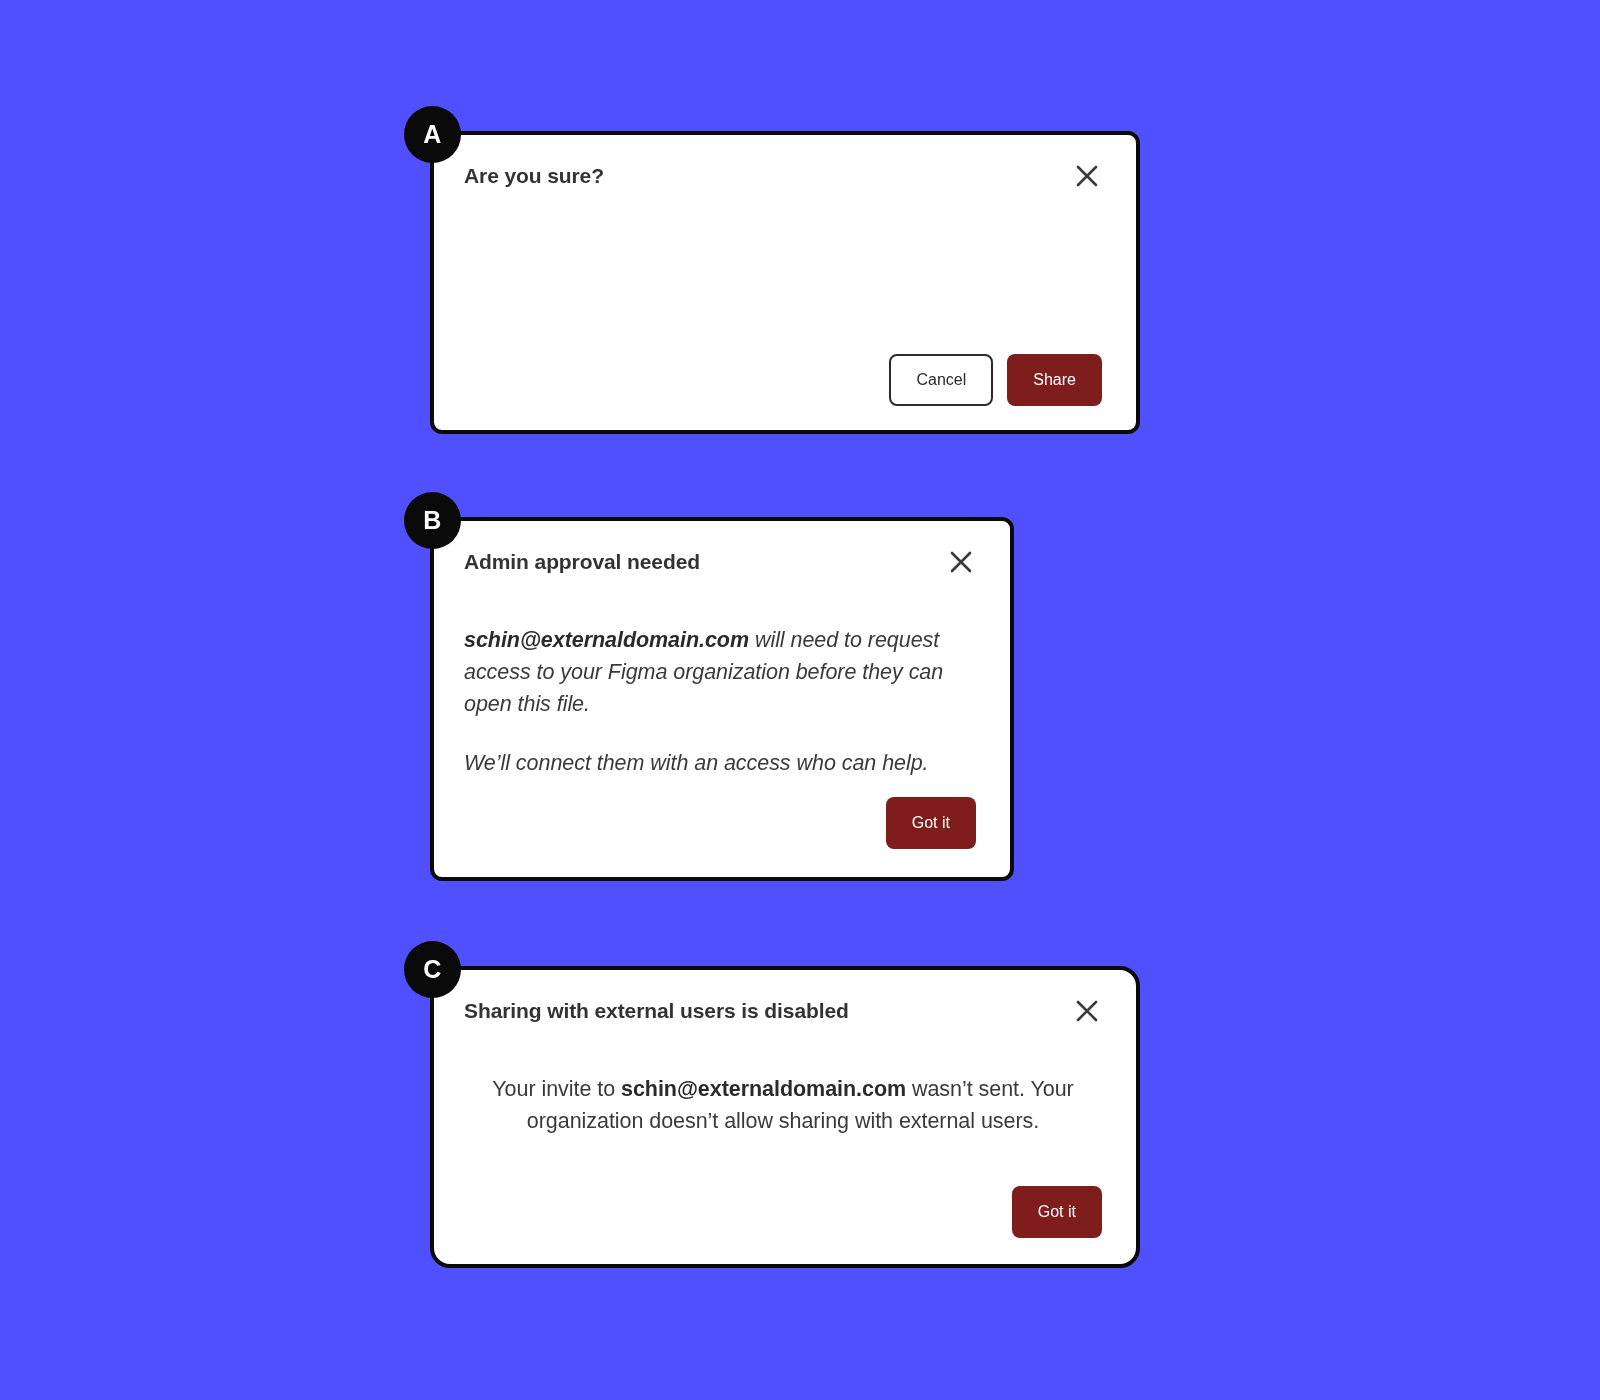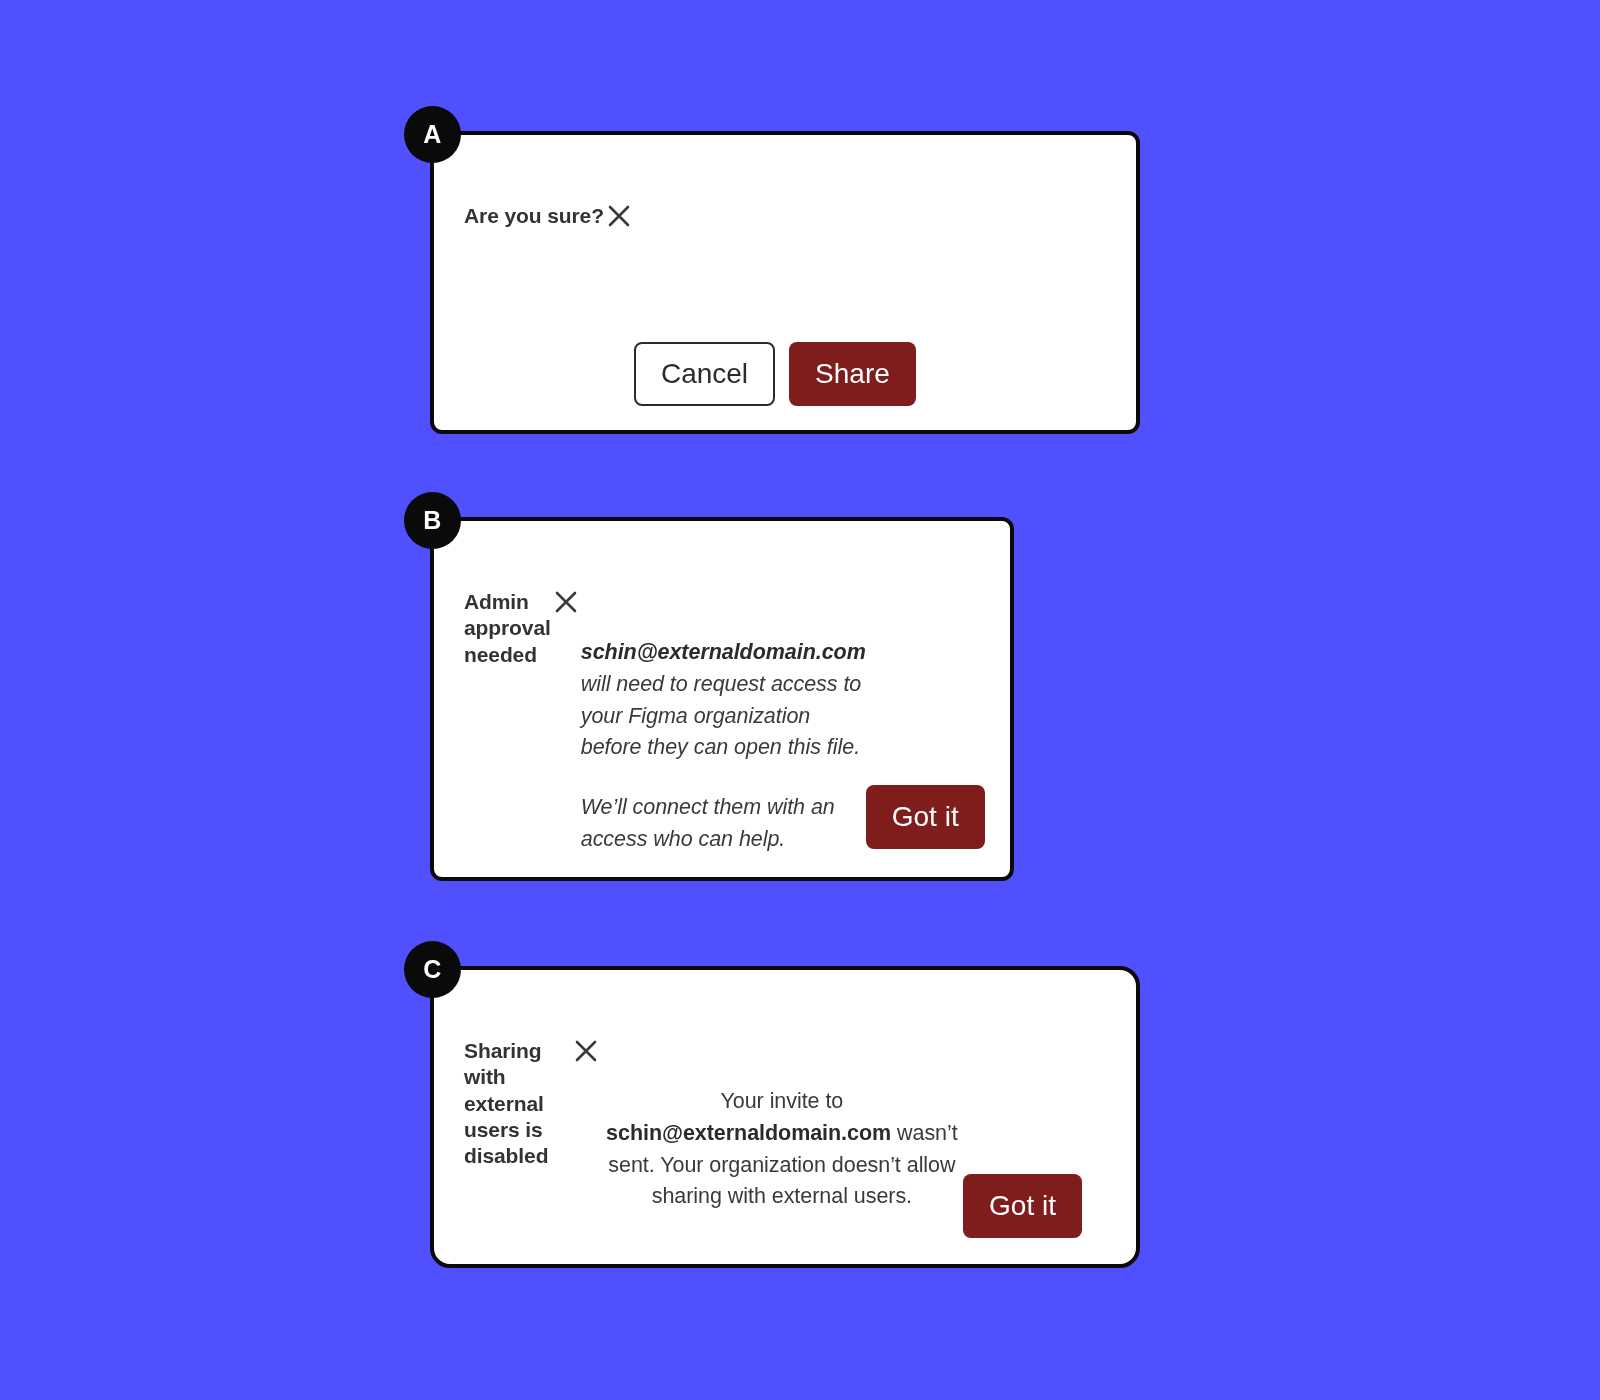--- a/index.html
+++ b/index.html
@@ -25,23 +25,23 @@
   .card {
     position: absolute;
     background: #ffffff;
     border: 4px solid #0a0a0a;
     border-radius: 12px;
   }
 
   .card-inner {
     position: absolute;
     inset: 0;
-    padding: 30px 54px 28px 30px;
-    display: flex;
-    margin-top: 40px;
+    padding: 30px 34px 28px 30px;
+    display: flex;
+    flex-direction: column;
   }
 
   
   .badge {
     position: absolute;
     width: 57px;
     height: 57px;
     border-radius: 50%;
     background: #0a0a0a;
     color: #ffffff;
@@ -103,21 +103,21 @@
   .card-actions {
     display: flex;
     align-items: center;
     justify-content: flex-end;
     gap: 14px;
     margin-top: auto;
   }
 
   .btn {
     font-family: "Liberation Sans", sans-serif;
-    font-size: 28px;
+    font-size: 16px;
     line-height: 1;
     border-radius: 8px;
     cursor: pointer;
     display: inline-flex;
     align-items: center;
     justify-content: center;
     white-space: nowrap;
   }
 
   .btn-secondary {

